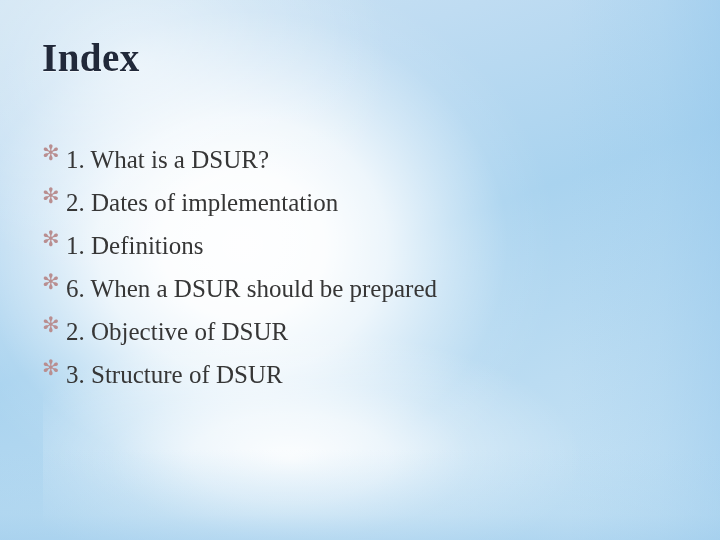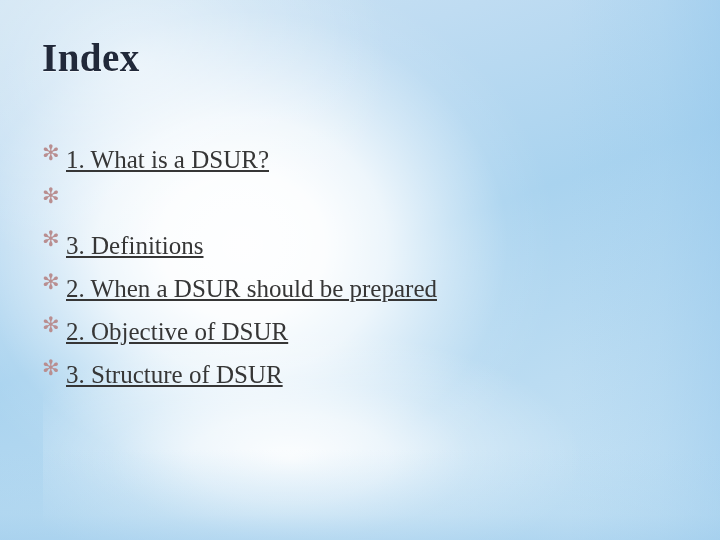--- a/index.html
+++ b/index.html
@@ -127,21 +127,20 @@
     top: -2px;
     width: 20px;
     font-size: 21px;
     line-height: 28px;
     color: #b98e90;
     text-align: left;
     font-family: "DejaVu Sans", sans-serif;
   }
   .item-text {
     display: inline;
-    text-decoration: underline;
   }
 </style>
 </head>
 <body>
 
 <div id="slide">
 
   <div class="glow-main"></div>
   <div class="glow-low"></div>
   <div class="glow-topleft"></div>
@@ -152,28 +151,29 @@
 
     <div id="slide-title">Index</div>
 
     <ul id="index-list">
       <li>
         <span class="bullet-star">✻</span>
         <span class="item-text">1. What is a DSUR?</span>
       </li>
       <li>
         <span class="bullet-star">✻</span>
+        <span class="item-text">2. Dates of implementation</span>
       </li>
       <li>
         <span class="bullet-star">✻</span>
-        <span class="item-text">3. Definitions</span>
+        <span class="item-text">1. Definitions</span>
       </li>
       <li>
         <span class="bullet-star">✻</span>
-        <span class="item-text">2. When a DSUR should be prepared</span>
+        <span class="item-text">6. When a DSUR should be prepared</span>
       </li>
       <li>
         <span class="bullet-star">✻</span>
         <span class="item-text">2. Objective of DSUR</span>
       </li>
       <li>
         <span class="bullet-star">✻</span>
         <span class="item-text">3. Structure of DSUR</span>
       </li>
     </ul>

